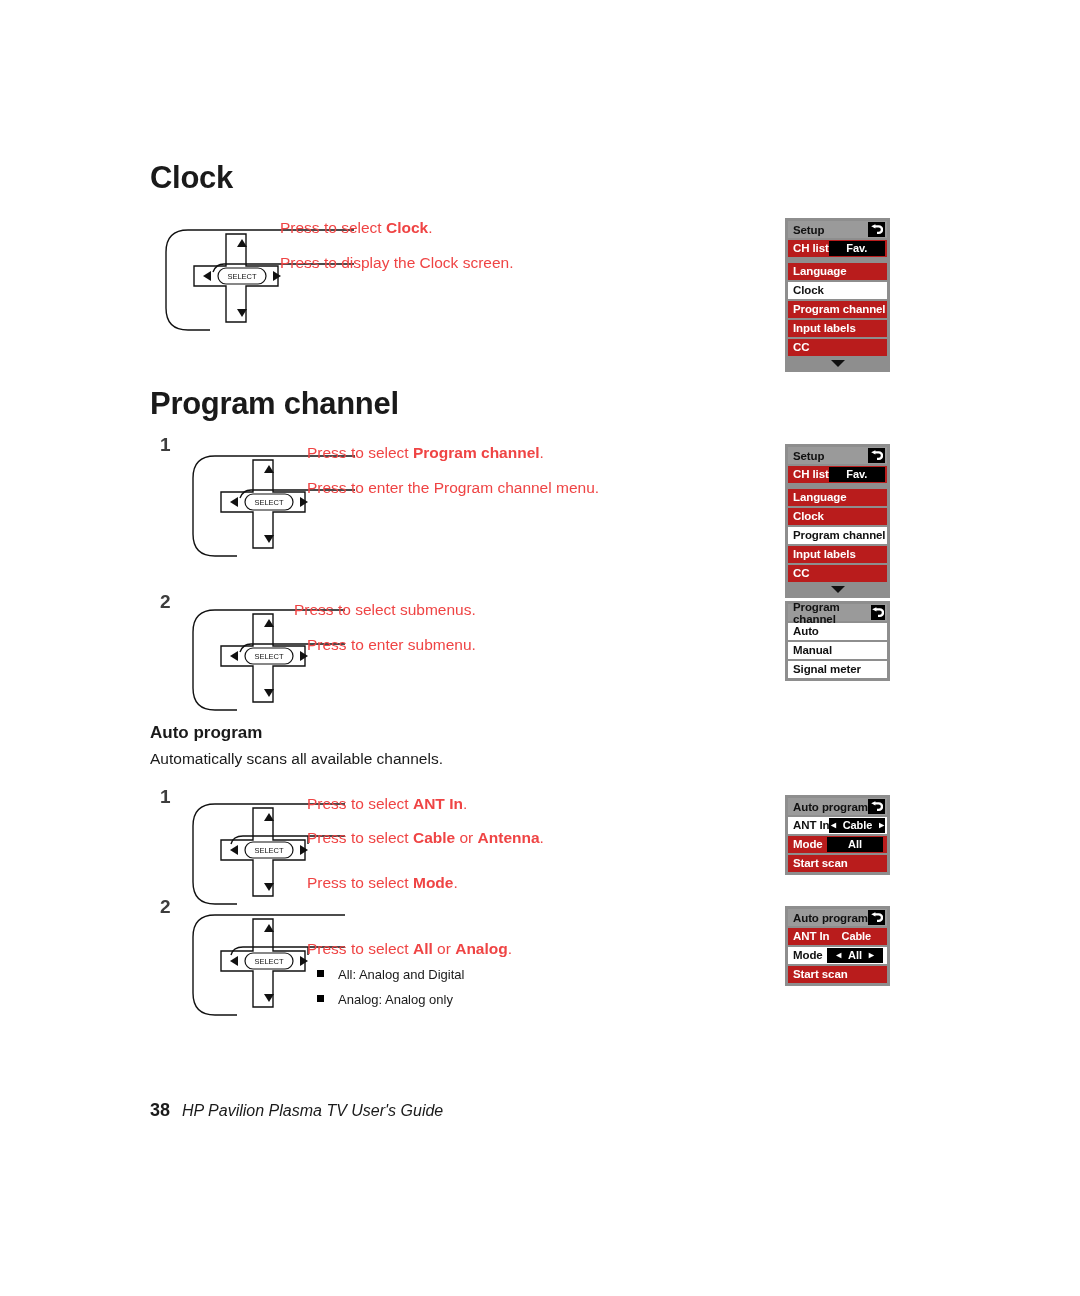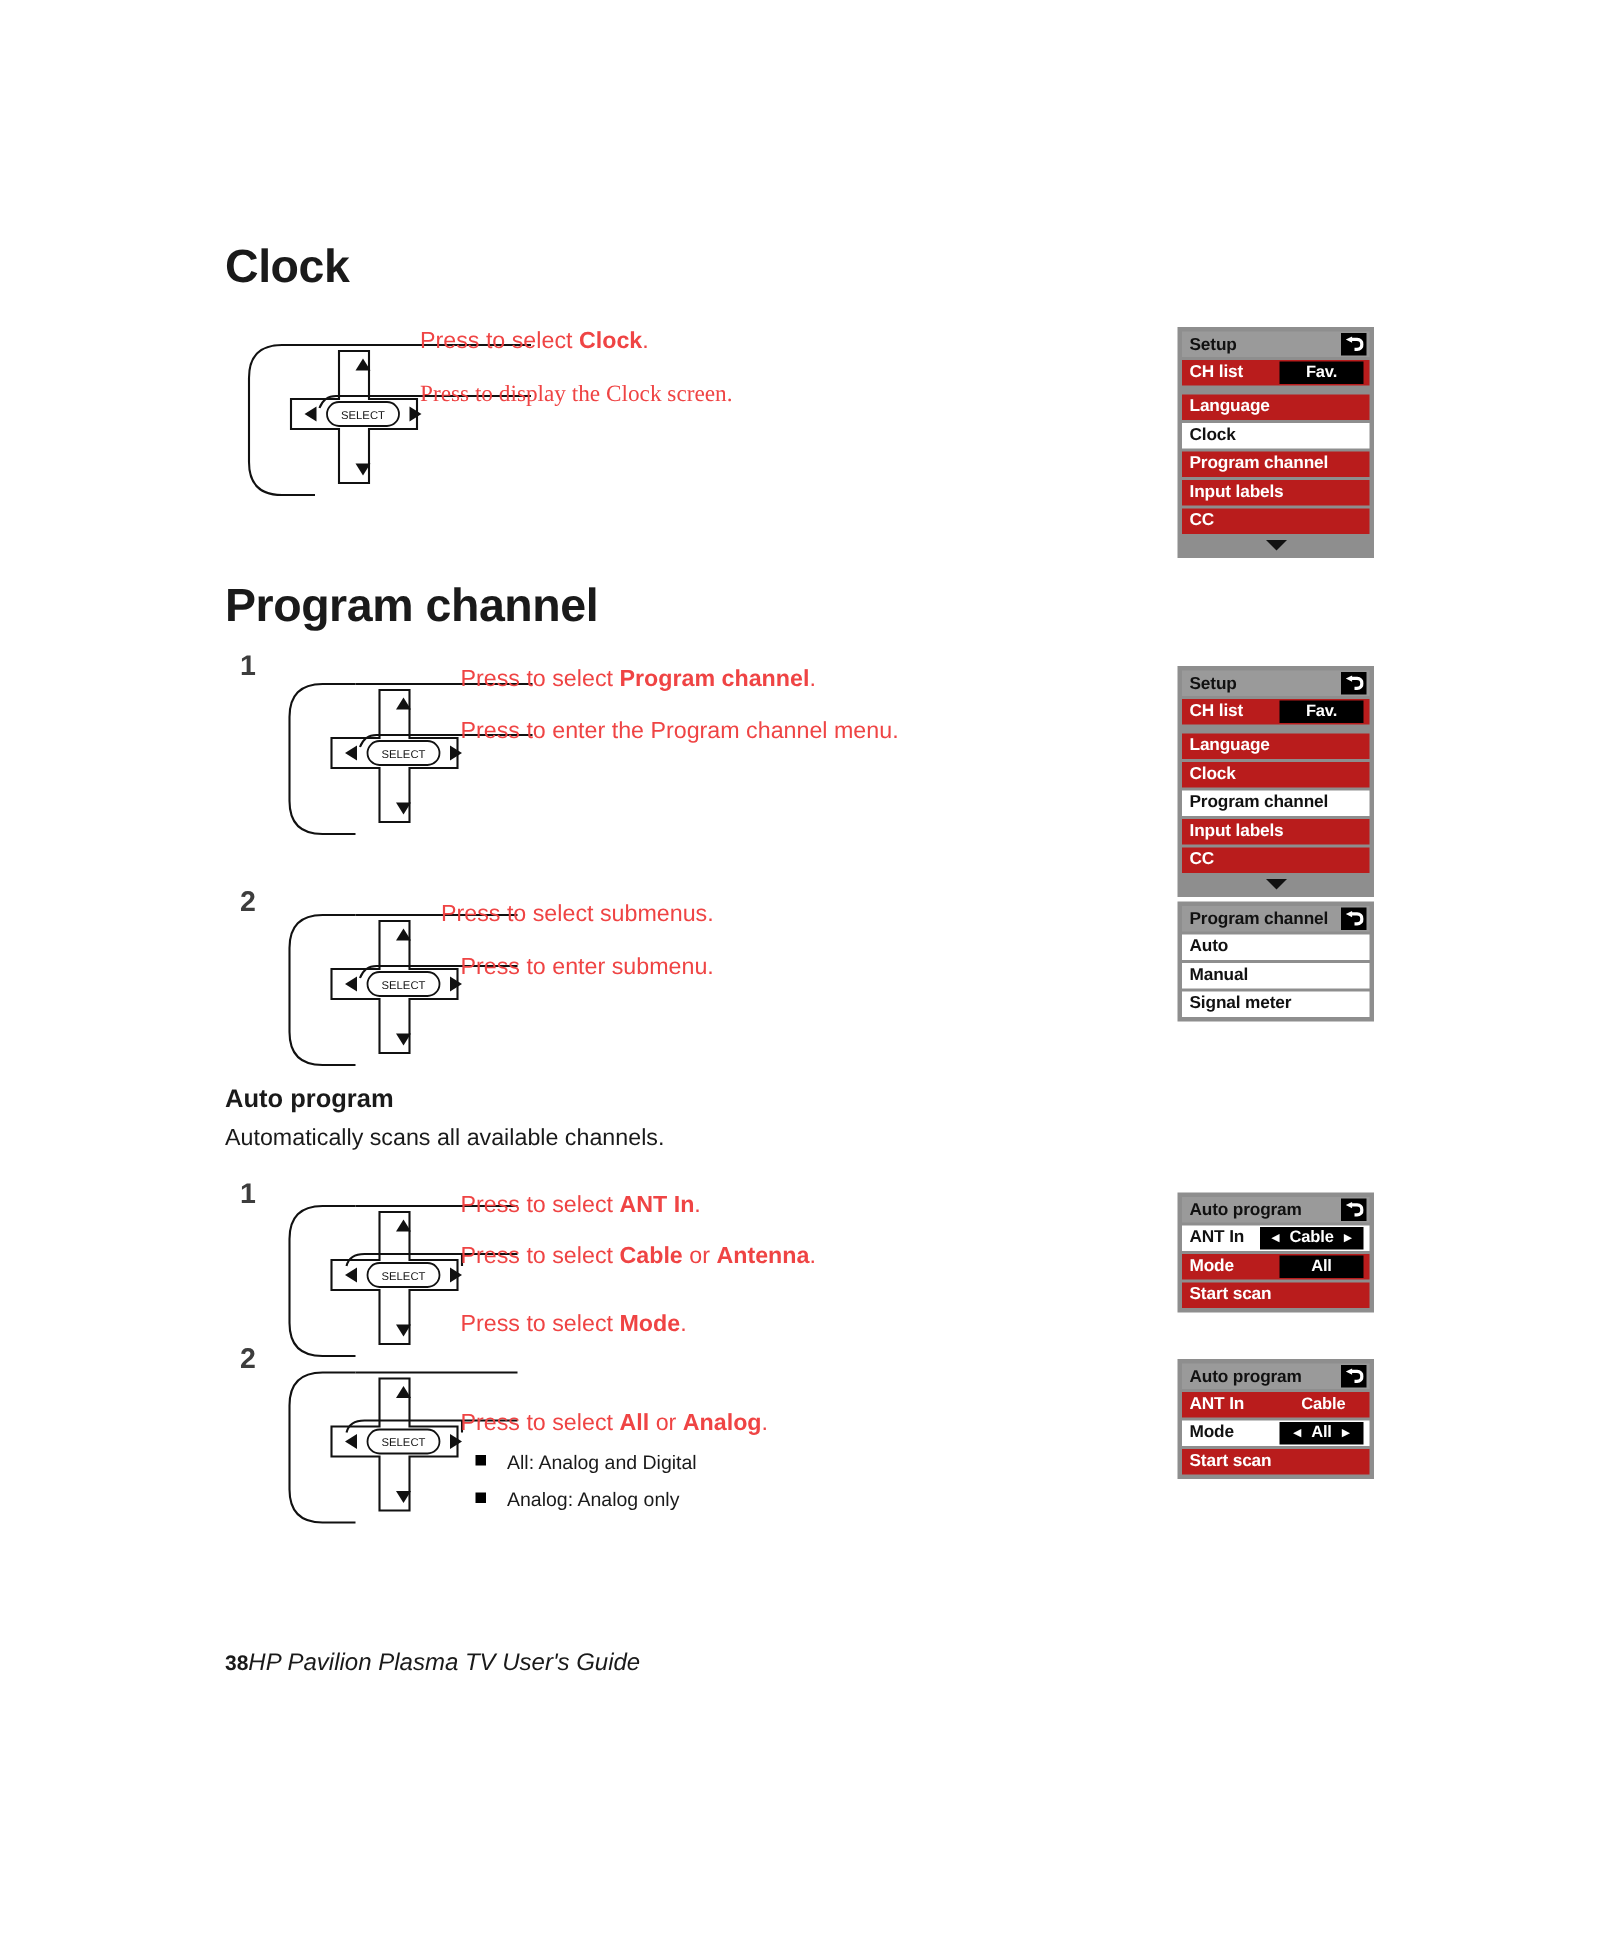--- a/index.html
+++ b/index.html
@@ -79,21 +79,21 @@
   .navpad {
     position: absolute;
     width: 196px;
     height: 108px;
   }
   .navpad svg { display: block; }
 
   
   .osd {
     position: absolute;
-    width: 131px;
+    width: 105px;
     background: #8e8e8e;
     padding: 3px 3px 3px 3px;
     box-sizing: border-box;
     font-size: 11px;
     font-weight: bold;
     color: #ffffff;
   }
   .osd-title {
     display: flex;
     align-items: center;
@@ -179,22 +179,22 @@
     position: absolute;
     left: 150px;
     top: 1100px;
     font-size: 16px;
     font-style: italic;
     color: #1a1a1a;
   }
   .footer .pg {
     font-style: normal;
     font-weight: bold;
-    font-size: 14px;
-    margin-right: 0;
+    font-size: 18px;
+    margin-right: 12px;
   }
 </style>
 </head>
 <body>
 
 <div class="page">
 
   <h1 class="sect" style="left:150px; top:160px;">Clock</h1>
 
   <div class="navpad" style="left:158px; top:226px;">
@@ -216,21 +216,21 @@
       <polygon points="84,13 89,21 79,21" fill="#111"></polygon>
       <polygon points="84,91 89,83 79,83" fill="#111"></polygon>
       <polygon points="45,50 53,45 53,55" fill="#111"></polygon>
       <polygon points="123,50 115,45 115,55" fill="#111"></polygon>
     </svg>
   </div>
 
   <div class="callout" style="left:280px; top:219px;">
     <span>Press to select </span><b>Clock</b><span>.</span>
   </div>
-  <div class="callout" style="left:280px; top:254px;font-family:Liberation Serif, serif;">
+  <div class="callout" style="left:280px; top:254px;">
     <span>Press to display the Clock screen.</span>
   </div>
 
   <div class="osd" style="left:785px; top:218px;">
     <div class="osd-title">
       <span>Setup</span>
       <span class="backicon">
         <svg width="13" height="11" viewBox="0 0 13 11">
             <path d="M5 1 L5 3.4 L8.6 3.4 A2.2 2.2 0 0 1 8.6 7.8 L7 7.8 L7 10 L8.8 10 A4.4 4.4 0 0 0 8.8 1.2 L5 1.2 Z M5.4 0.3 L1.2 2.3 L5.4 4.5 Z" fill="#fff"></path>
           </svg>

